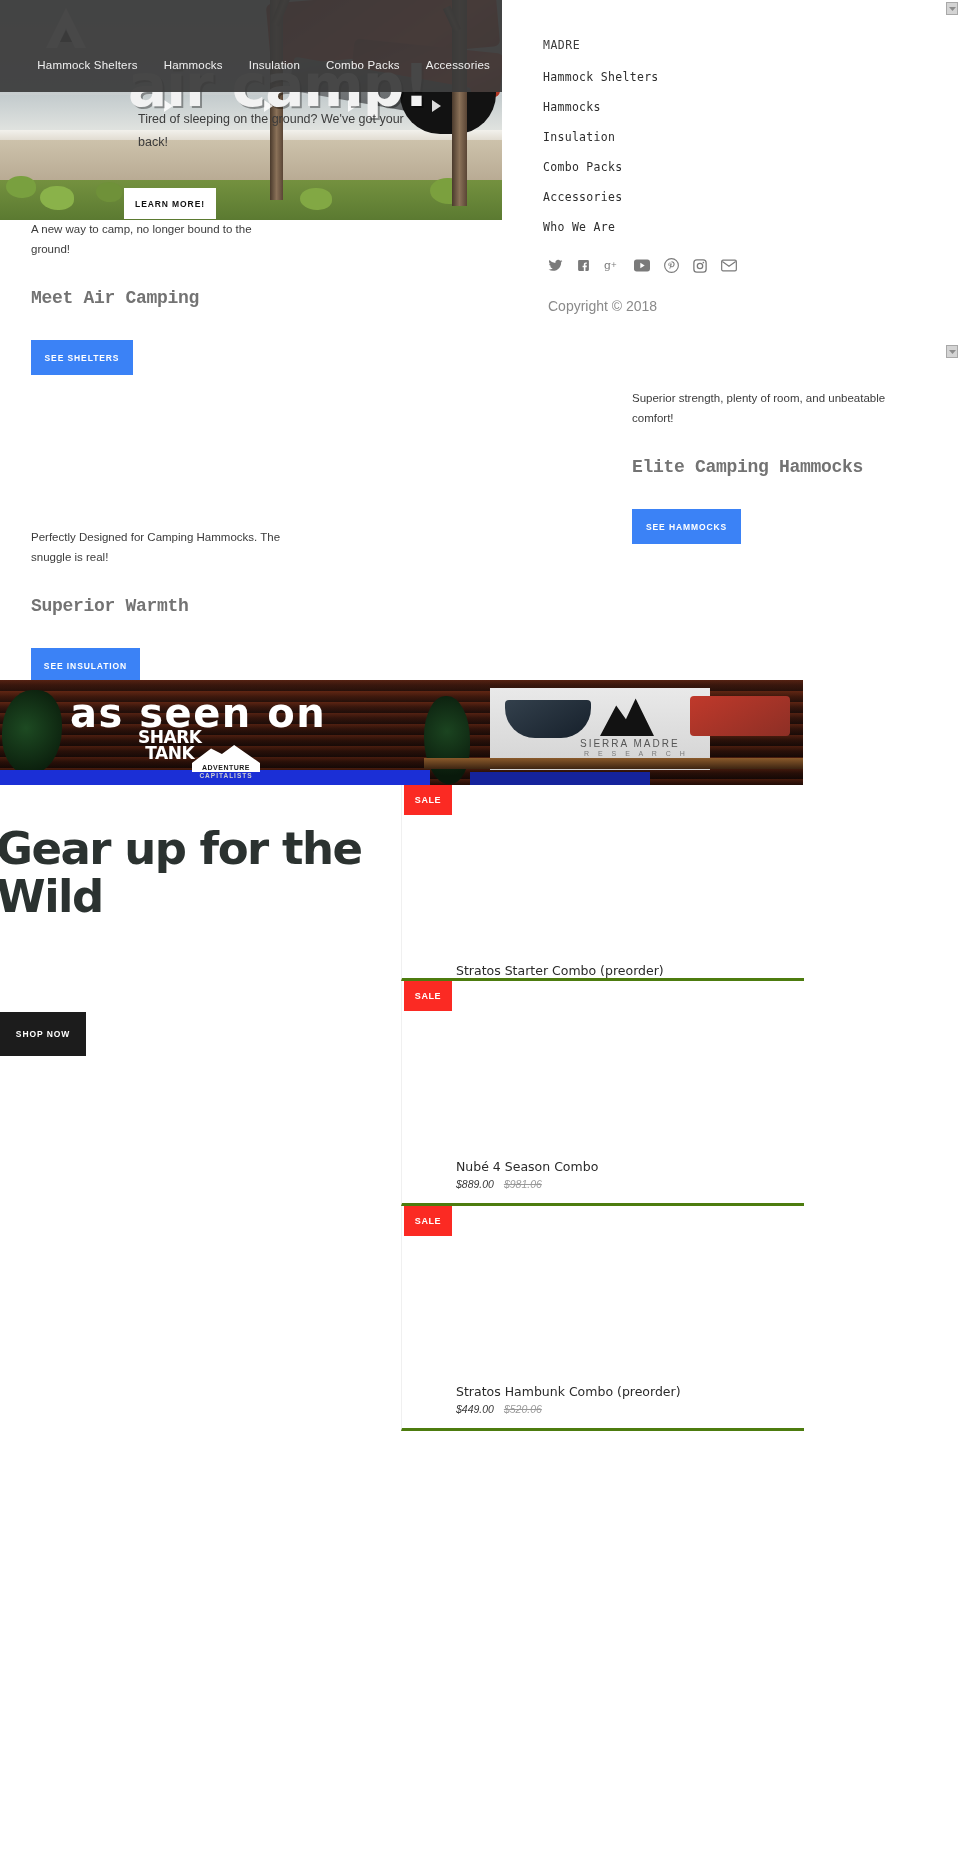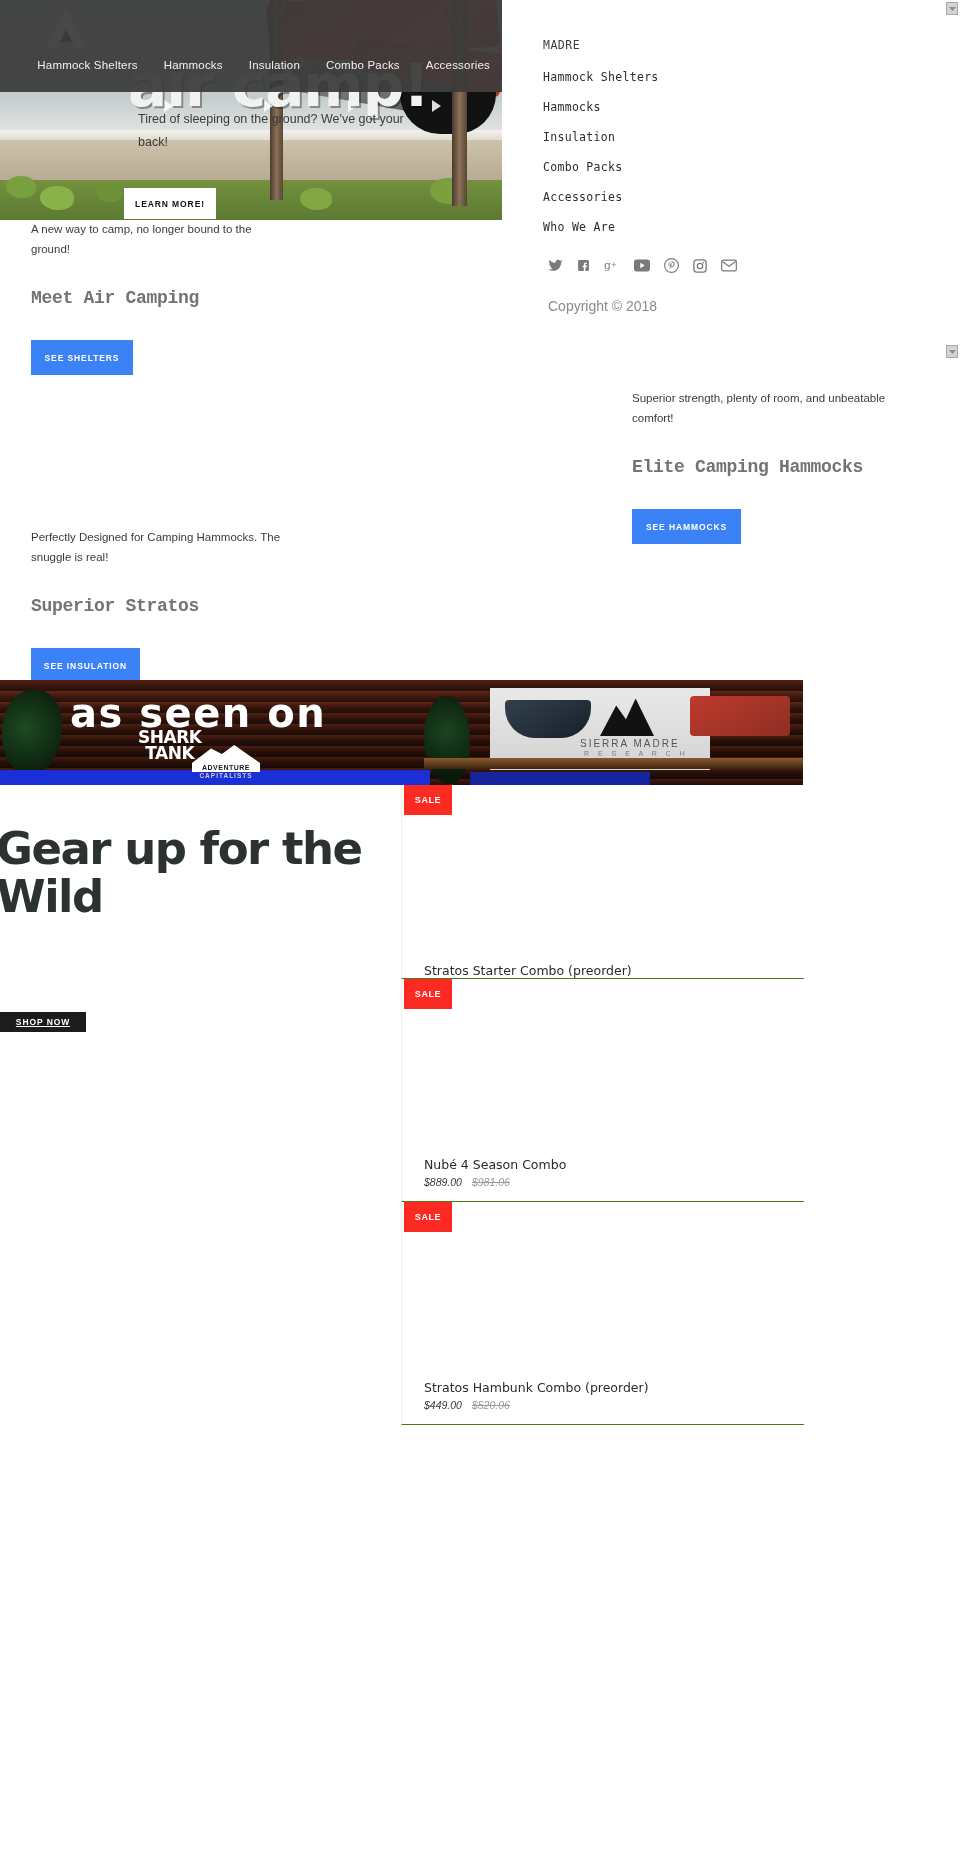--- a/index.html
+++ b/index.html
@@ -160,25 +160,25 @@
   .banner-shelf{ position:absolute; left:424px; top:78px; width:379px; height:11px; z-index:4;
     background:linear-gradient(to bottom,#8a5a2b,#3c2412); }
 
   
   .gear{ position:absolute; left:0; top:785px; width:400px; height:243px;margin-top:40px; }
   .gear h2{
     position:absolute; left:-4px; top:0; width:400px;
     font-size:45px; font-weight:700; line-height:1.07; color:#2b3230;
     font-family:"DejaVu Sans", sans-serif; letter-spacing:-1.5px;
   }
-  .gear .dark-btn{ position:absolute; left:0; top:187px; width:86px; height:20px; background:#1c1c1c;text-decoration:underline; }
+  .gear .dark-btn{ position:absolute; left:0; top:187px; width:86px; height:44px; background:#1c1c1c; }
 
   
   .products{ position:absolute; left:401px; top:785px; width:403px; }
-  .product{ position:relative; border-bottom:1px solid #4d7c0f; border-left:1px solid #f0f0f0; }
+  .product{ position:relative; border-bottom:3px solid #4d7c0f; border-left:1px solid #f0f0f0;padding-left:32px; }
   .sale-tag{
     position:absolute; left:2px; top:0; width:48px; height:30px; background:#fb2a23;
     color:#fff; font-size:9px; font-weight:700; letter-spacing:.6px;
     display:flex; align-items:center; justify-content:center; z-index:2;
   }
   .p-img{ height:178px; background:#fff; }
   .p-name{ font-size:12.5px; color:#2a2a2a; padding:0 0 0 22px;
     font-family:"DejaVu Sans", sans-serif; }
   .p-price{ padding:4px 0 13px 22px; font-size:10.5px; font-style:italic; color:#3a3a3a; }
   .p-price .old{ color:#9a9a9a; text-decoration:line-through; margin-left:7px; }
@@ -302,21 +302,21 @@
 </div>
 
 <div class="blk-hammocks">
   <div class="blurb">Superior strength, plenty of room, and unbeatable comfort!</div>
   <div class="bigtitle">Elite Camping Hammocks</div>
   <button class="dark-btn">SEE HAMMOCKS</button>
 </div>
 
 <div class="blk-insulation">
   <div class="blurb">Perfectly Designed for Camping Hammocks. The snuggle is real!</div>
-  <div class="bigtitle">Superior Stratos</div>
+  <div class="bigtitle">Superior Warmth</div>
   <button class="dark-btn">SEE INSULATION</button>
 </div>
 
 <div class="banner">
   <div class="banner-wood"></div>
   <div class="banner-bush"></div>
   <div class="banner-bush2"></div>
   <div class="smr-sign"></div>
   <div class="smr-hammock"></div>
   <div class="smr-hammock2"></div>

